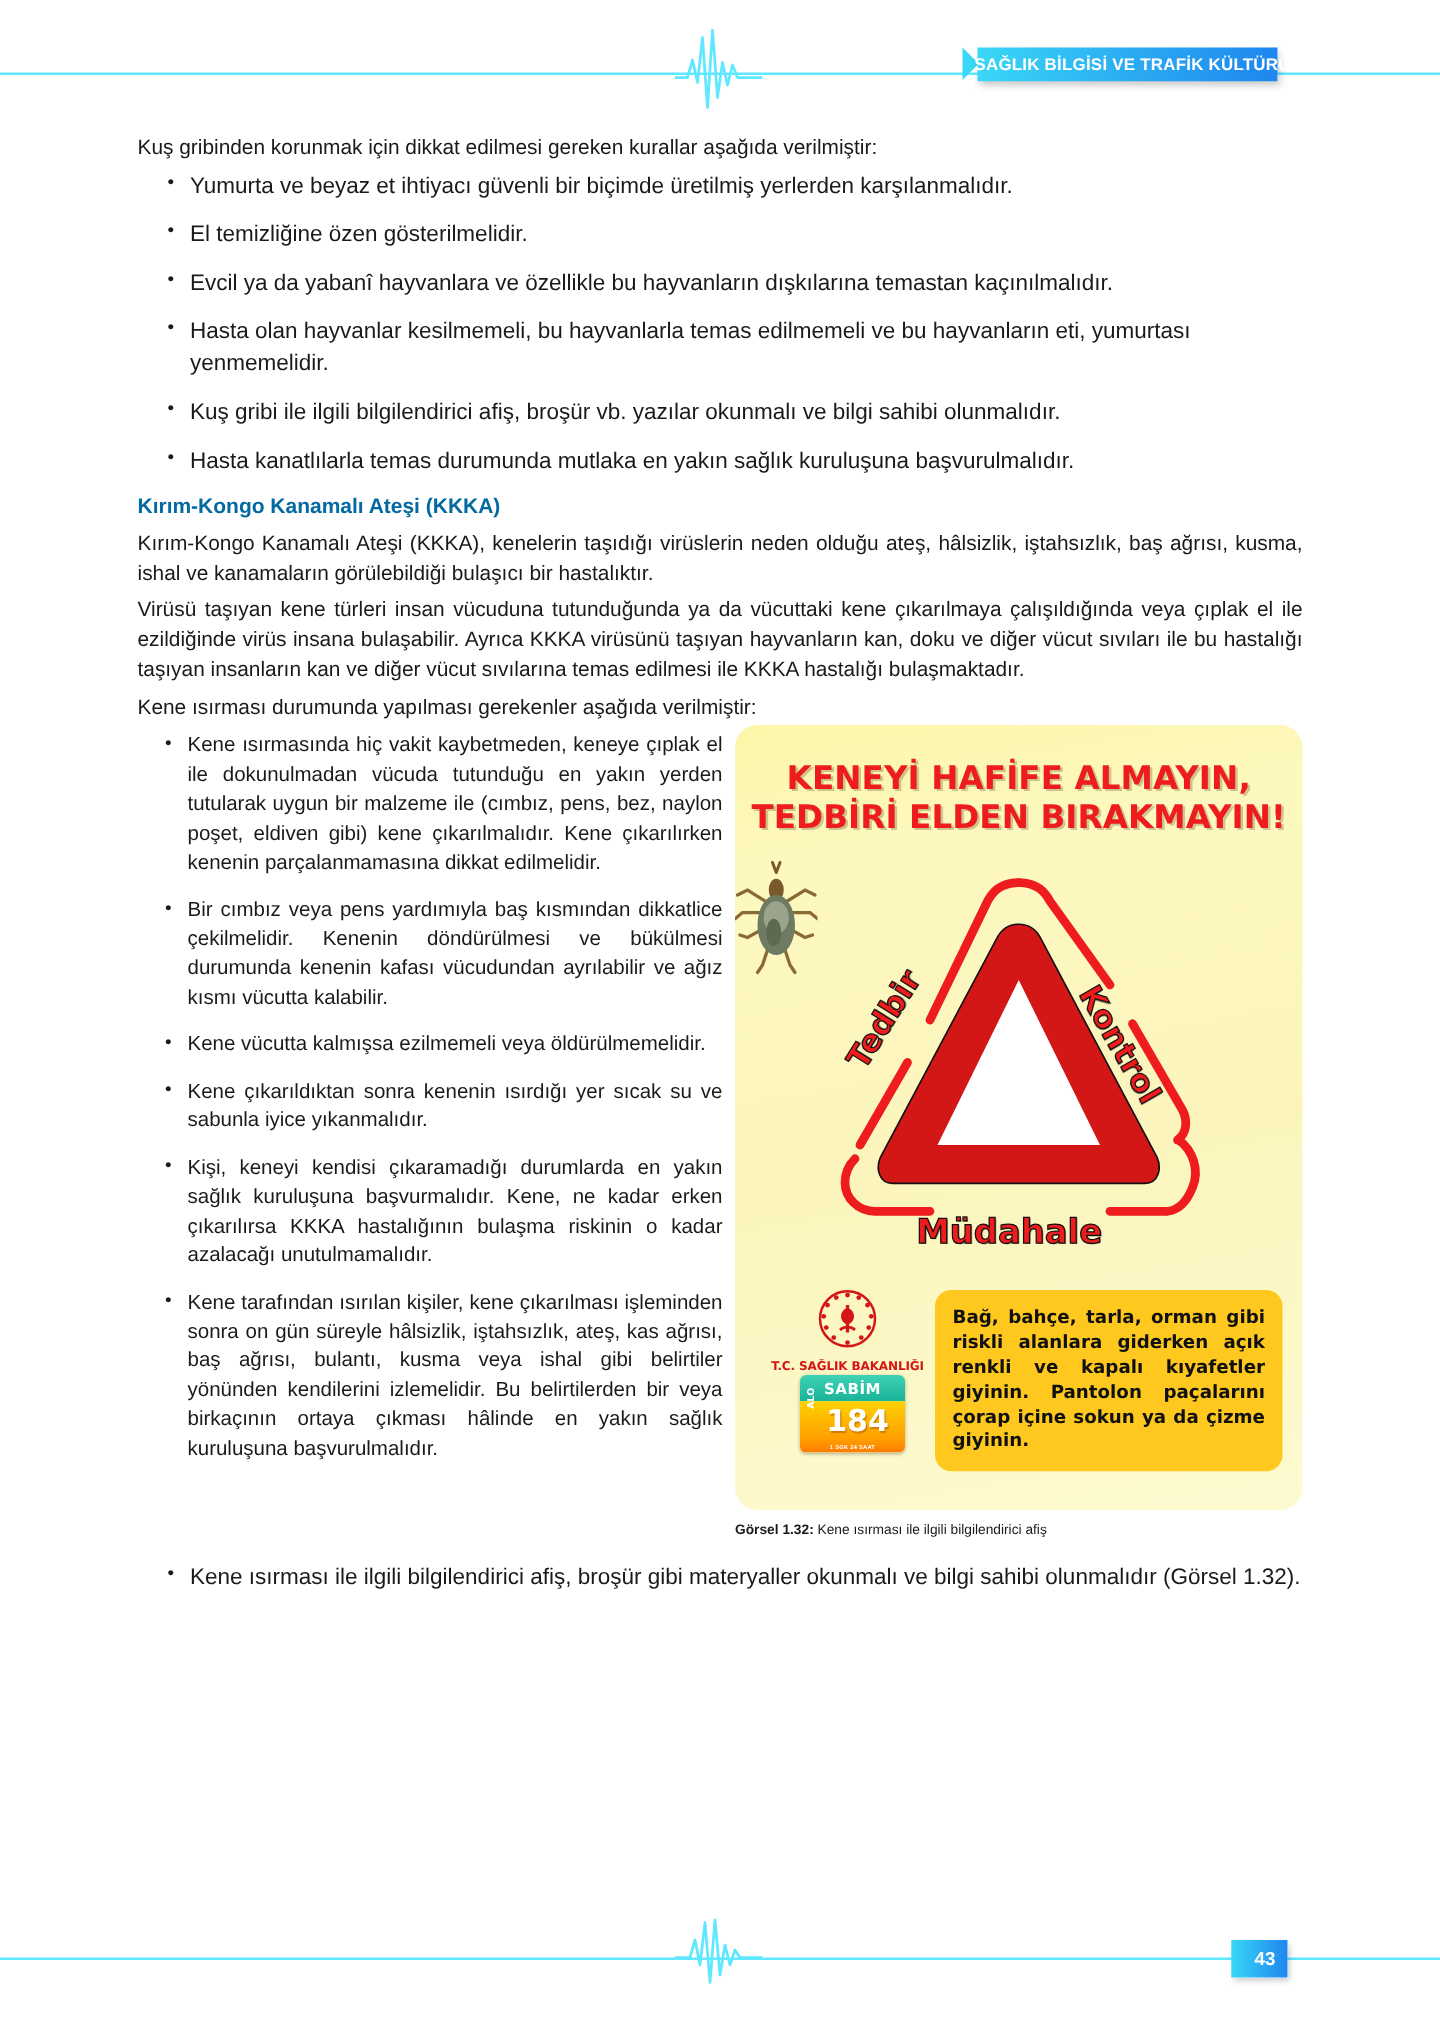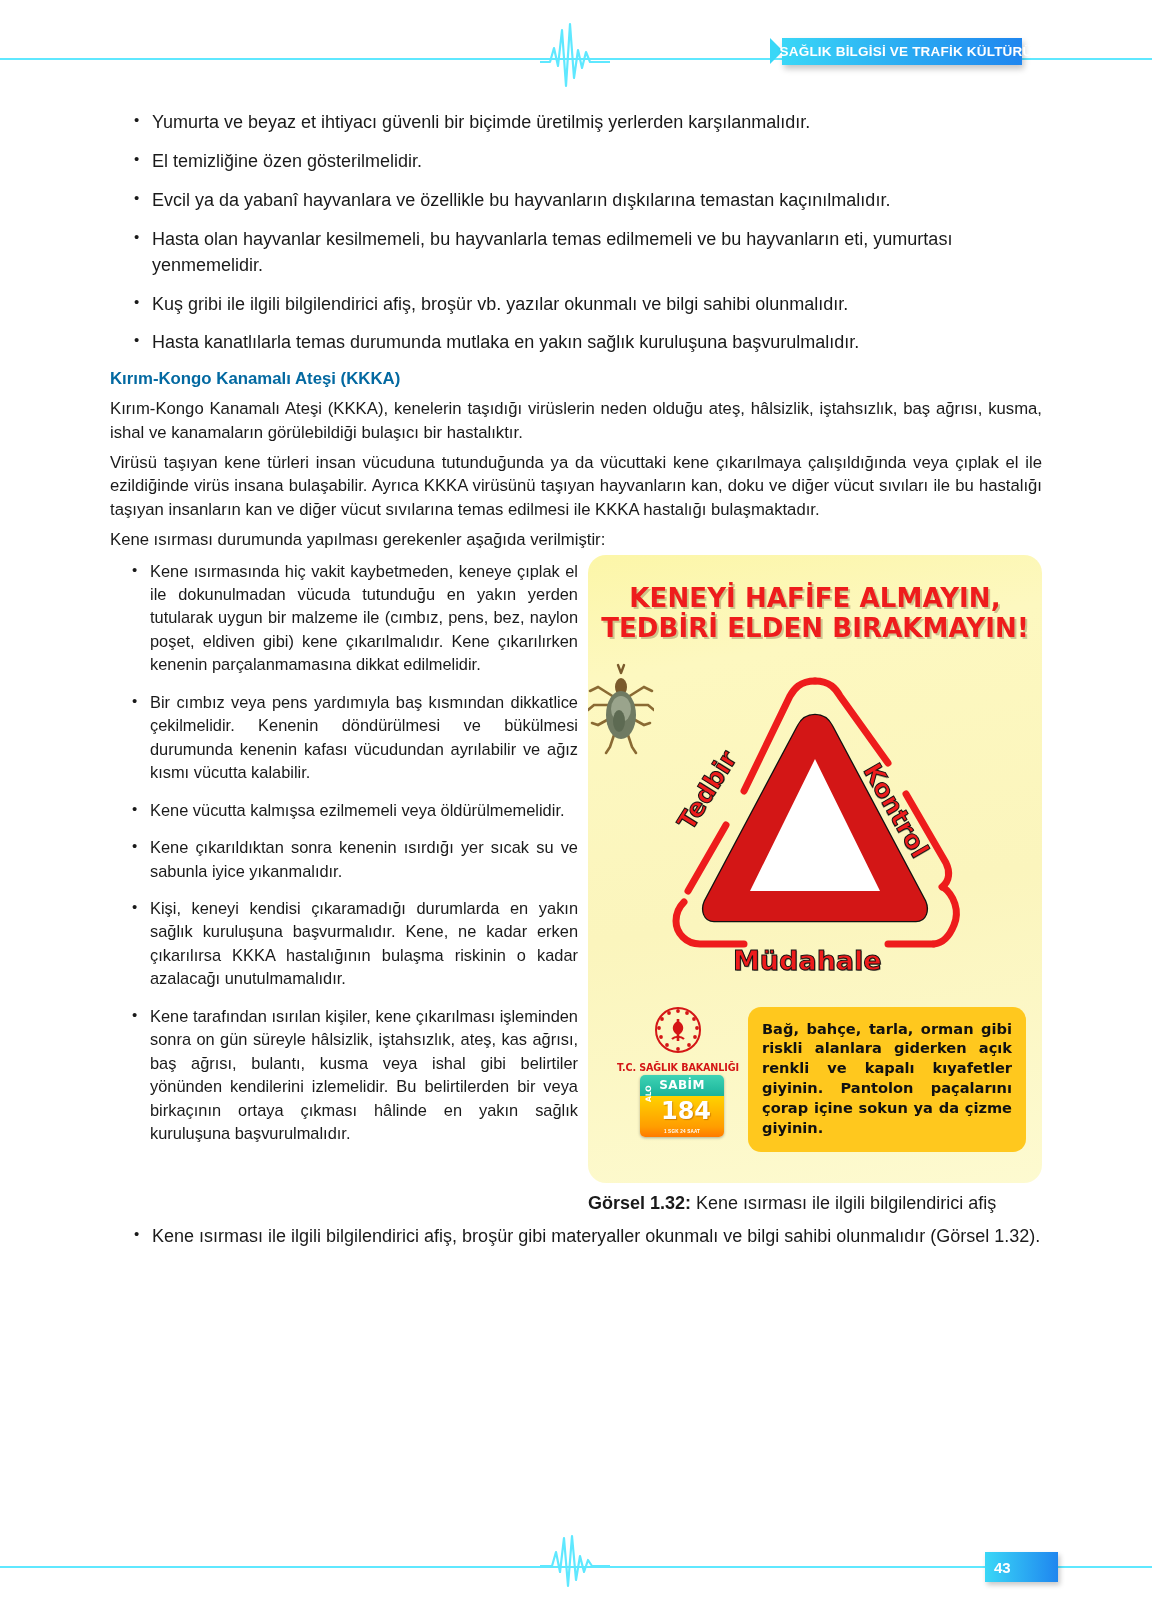--- a/index.html
+++ b/index.html
@@ -46,24 +46,24 @@
     position:absolute;left:0;bottom:0;width:1152px;height:120px;
   }
   .ecg-line-b{
     position:absolute;left:0;top:62px;width:1152px;height:2px;
     background:#5fe8ff;
   }
   .ecg-spike-b{
     position:absolute;left:540px;top:28px;width:70px;height:60px;
   }
   .pg-banner{
-    position:absolute;left:985px;top:48px;height:30px;width:73px;
+    position:absolute;left:985px;top:48px;height:30px;width:45px;
     background:linear-gradient(90deg,#3ad7f7 0%,#1f86ef 100%);
     box-shadow:2px 3px 5px rgba(0,0,0,.22);
-    display:flex;align-items:center;
+    display:flex;align-items:center;justify-content:center;
   }
   .pg-num{color:#fff;font-size:15px;font-weight:bold;padding-left:9px;}
 
   
   .content{
     position:absolute;left:110px;top:106px;width:932px;
   }
   p.body{
     margin:0 0 6px 0;
     font-size:16.7px;line-height:1.42;
@@ -196,21 +196,21 @@
     box-sizing:border-box;
   }
   .advice p{
     margin:0;color:#101010;font-weight:bold;
     font-size:14.6px;line-height:1.36;text-align:justify;
     font-family:"DejaVu Sans",sans-serif;
   }
 
   .caption{
     margin-top:9px;width:454px;
-    font-size:18px;color:#1a1a1a;line-height:1.3;
+    font-size:11px;color:#1a1a1a;line-height:1.3;
   }
   .caption b{font-weight:bold;}
 
   .tail-bullets{margin-top:8px;}
   .tail-bullets > li{text-align:left;}
 </style>
 </head>
 <body>
 
 <div class="page-header">
@@ -220,20 +220,21 @@
   </svg>
   <div class="hdr-banner-arrow"></div>
   <div class="hdr-banner">
 
     <span class="hdr-title">SAĞLIK BİLGİSİ VE TRAFİK KÜLTÜRÜ</span>
   </div>
 </div>
 
 <div class="content">
 
+  <p class="body">Kuş gribinden korunmak için dikkat edilmesi gereken kurallar aşağıda verilmiştir:</p>
 
   <ul class="bullets">
     <li>Yumurta ve beyaz et ihtiyacı güvenli bir biçimde üretilmiş yerlerden karşılanmalıdır.</li>
     <li>El temizliğine özen gösterilmelidir.</li>
     <li>Evcil ya da yabanî hayvanlara ve özellikle bu hayvanların dışkılarına temastan kaçınılmalıdır.</li>
     <li>Hasta olan hayvanlar kesilmemeli, bu hayvanlarla temas edilmemeli ve bu hayvanların eti, yumurtası yenmemelidir.</li>
     <li>Kuş gribi ile ilgili bilgilendirici afiş, broşür vb. yazılar okunmalı ve bilgi sahibi olunmalıdır.</li>
     <li>Hasta kanatlılarla temas durumunda mutlaka en yakın sağlık kuruluşuna başvurulmalıdır.</li>
   </ul>
 

